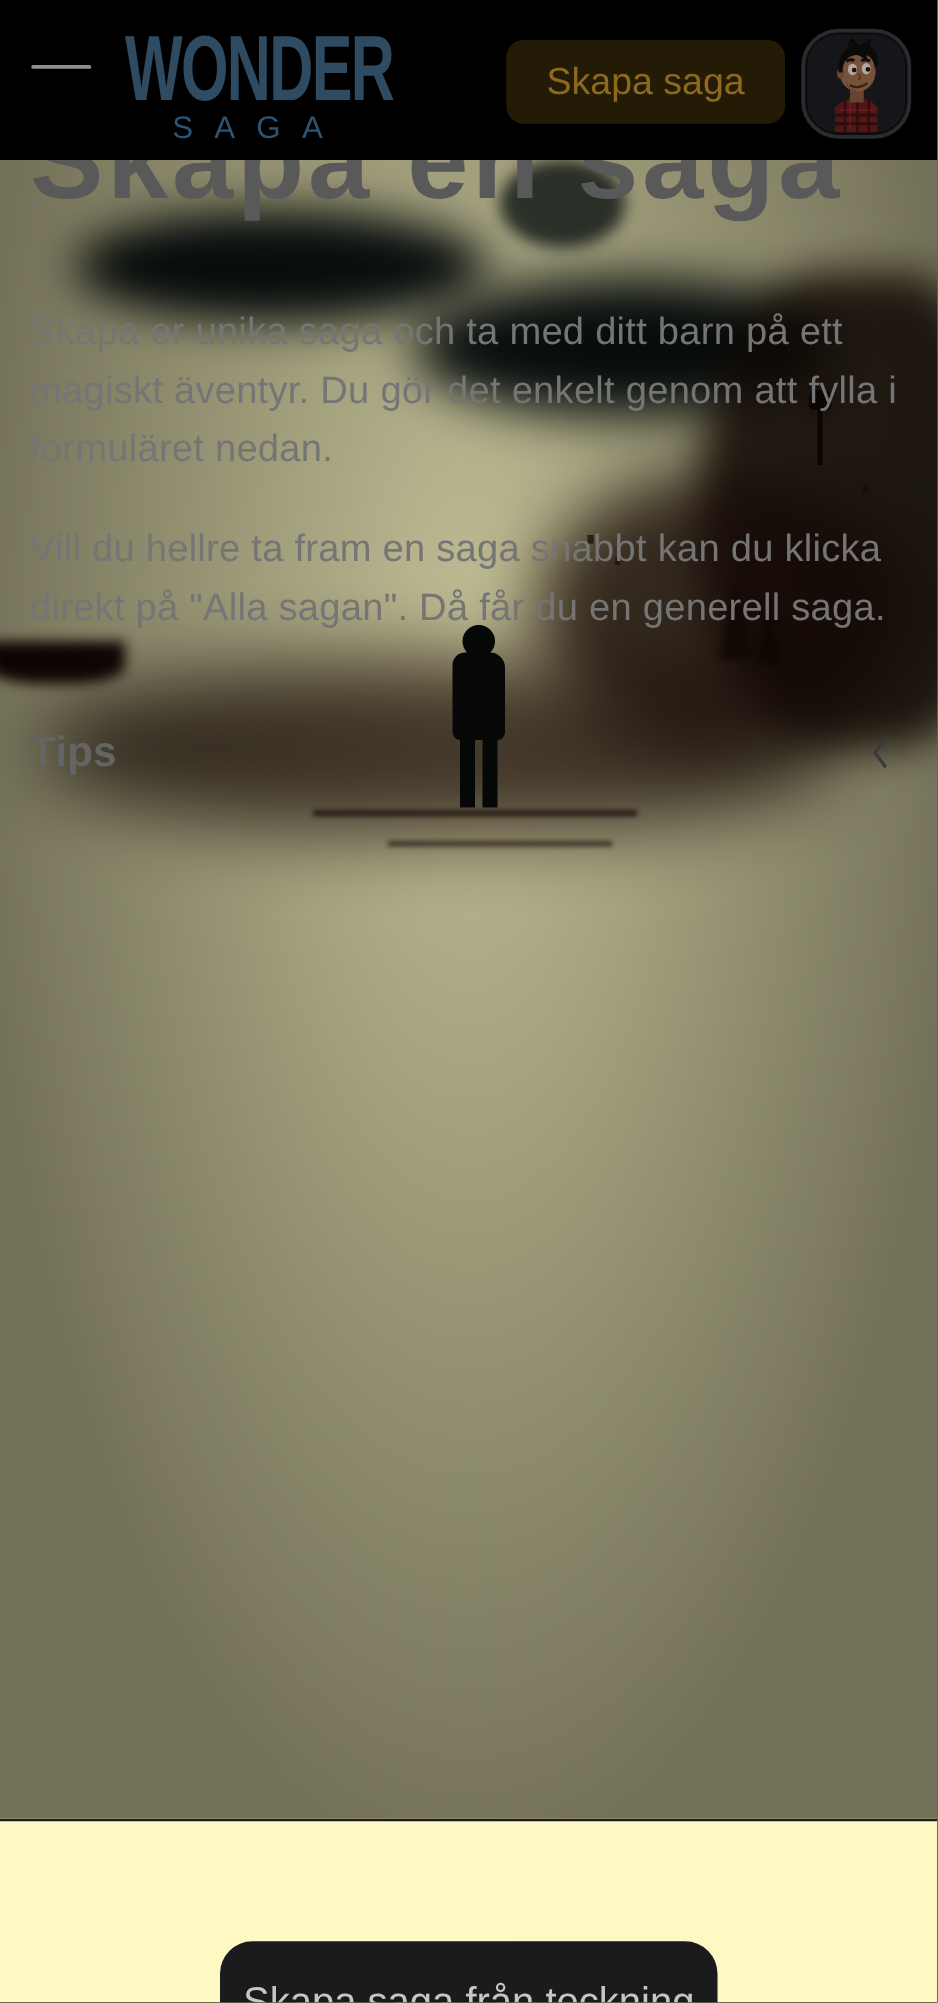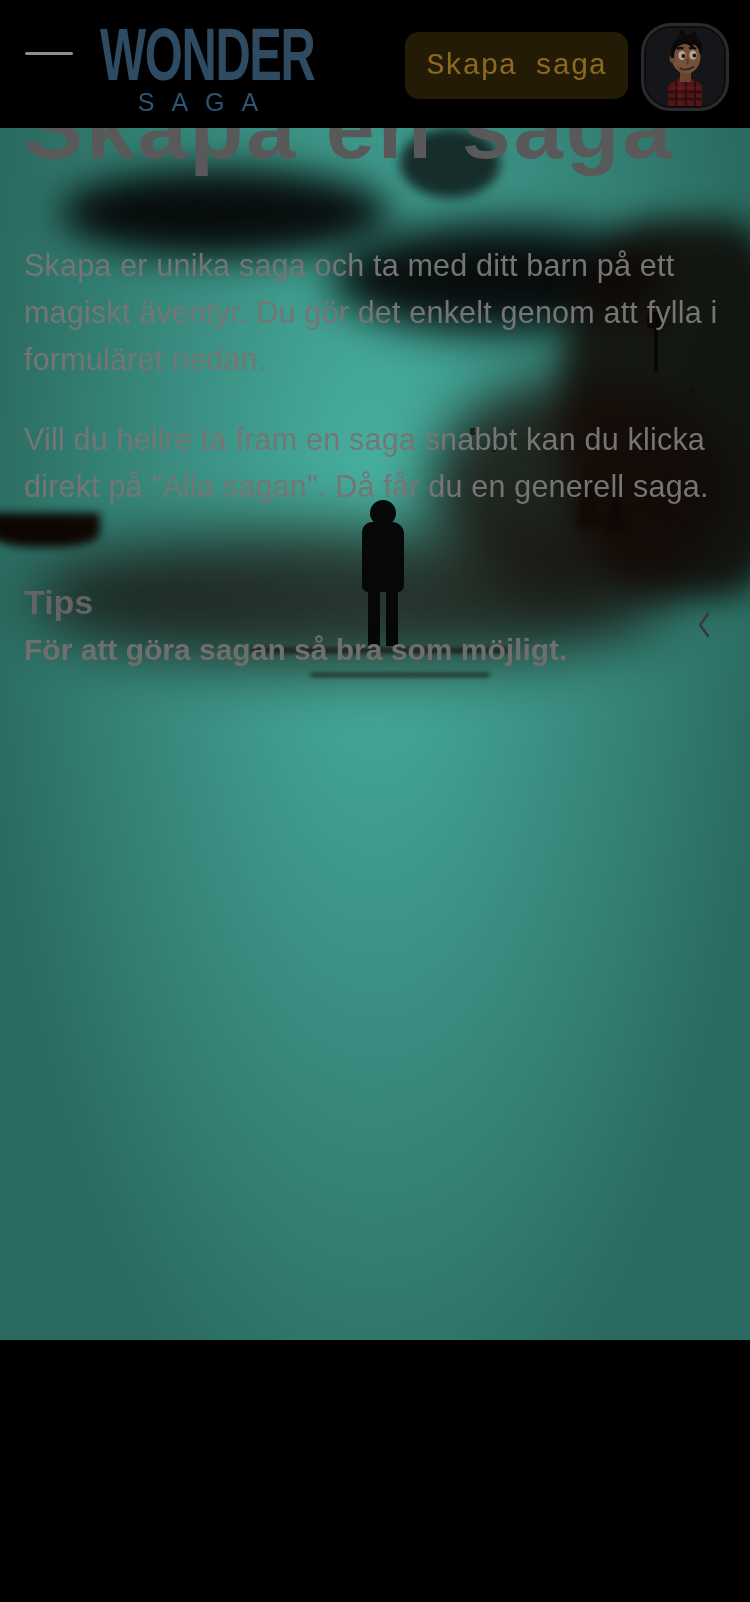--- a/index.html
+++ b/index.html
@@ -1,36 +1,36 @@
 <!DOCTYPE html>
 <html><head>
 <meta charset="utf-8">
 <style>
   html,body{margin:0;padding:0;background:#000;}
   #screen{
-    position:relative;width:750px;height:1340px;overflow:hidden;
-    background:#5eead4;font-family:"Liberation Sans","DejaVu Sans",sans-serif;
+    position:relative;width:750px;height:1602px;overflow:hidden;
+    background:#fef9c3;font-family:"Liberation Sans","DejaVu Sans",sans-serif;
     -webkit-font-smoothing:antialiased;
   }
   
   .header{position:absolute;top:0;left:0;width:750px;height:128px;background:#000;z-index:5;}
   .menu-bar{position:absolute;left:25px;top:52px;width:48px;height:3px;background:#8e8e8e;border-radius:2px;}
   .logo{position:absolute;left:100px;top:24px;width:196px;cursor:pointer;}
   .logo-word{
     font-size:74px;font-weight:800;color:#2e4b62;line-height:62px;letter-spacing:-2px;
     transform:scaleX(0.66);transform-origin:left top;white-space:nowrap;
   }
   .logo-sub{
     margin-top:6px;text-align:center;font-size:25px;font-weight:400;color:#2d5573;
     letter-spacing:17px;text-indent:17px;line-height:20px;
   }
   .create-btn{
     position:absolute;left:405px;top:32px;width:223px;height:67px;border-radius:14px;
     background:#241b07;border:none;display:flex;align-items:center;justify-content:center;
-    font-size:30px;color:#8d691e;font-family:Liberation Mono, monospace;cursor:pointer;
+    font-size:30px;color:#8d691e;font-family:Liberation Sans, sans-serif;cursor:pointer;
   }
   .avatar{
     position:absolute;left:641px;top:23px;width:88px;height:88px;border-radius:30px;
     border:3px solid #2b2b2b;box-sizing:border-box;background:#0c0d10;overflow:hidden;
     display:flex;align-items:center;justify-content:center;cursor:pointer;
   }
   .avatar svg{display:block;border-radius:24px;}
   
   .hero-bg{position:absolute;left:0;top:128px;width:750px;height:1327px;overflow:hidden;z-index:0;}
   .hero-bg .dec{position:absolute;}
@@ -158,21 +158,20 @@
     <h1 class="page-title">Skapa en saga</h1>
 
     <div class="intro">
       <p>Skapa er unika saga och ta med ditt barn på ett magiskt äventyr. Du gör det enkelt genom att fylla i formuläret nedan.</p>
       <p>Vill du hellre ta fram en saga snabbt kan du klicka direkt på "Alla sagan". Då får du en generell saga.</p>
     </div>
 
     <div class="tips-row">
       <div class="tips-texts">
         <div class="tips-title">Tips</div>
-        <div class="tips-sub">För att göra sagan så bra som möjligt.</div>
       </div>
       <svg class="tips-chevron" width="16" height="30" viewBox="0 0 16 30">
         <polyline points="12,4 4,15 12,26" fill="none" stroke="#3a3a3a" stroke-width="2.6" stroke-linecap="round" stroke-linejoin="round"></polyline>
       </svg>
     </div>
   </div>
 
   <div class="divider"></div>
 
   <button class="sheet-btn">

